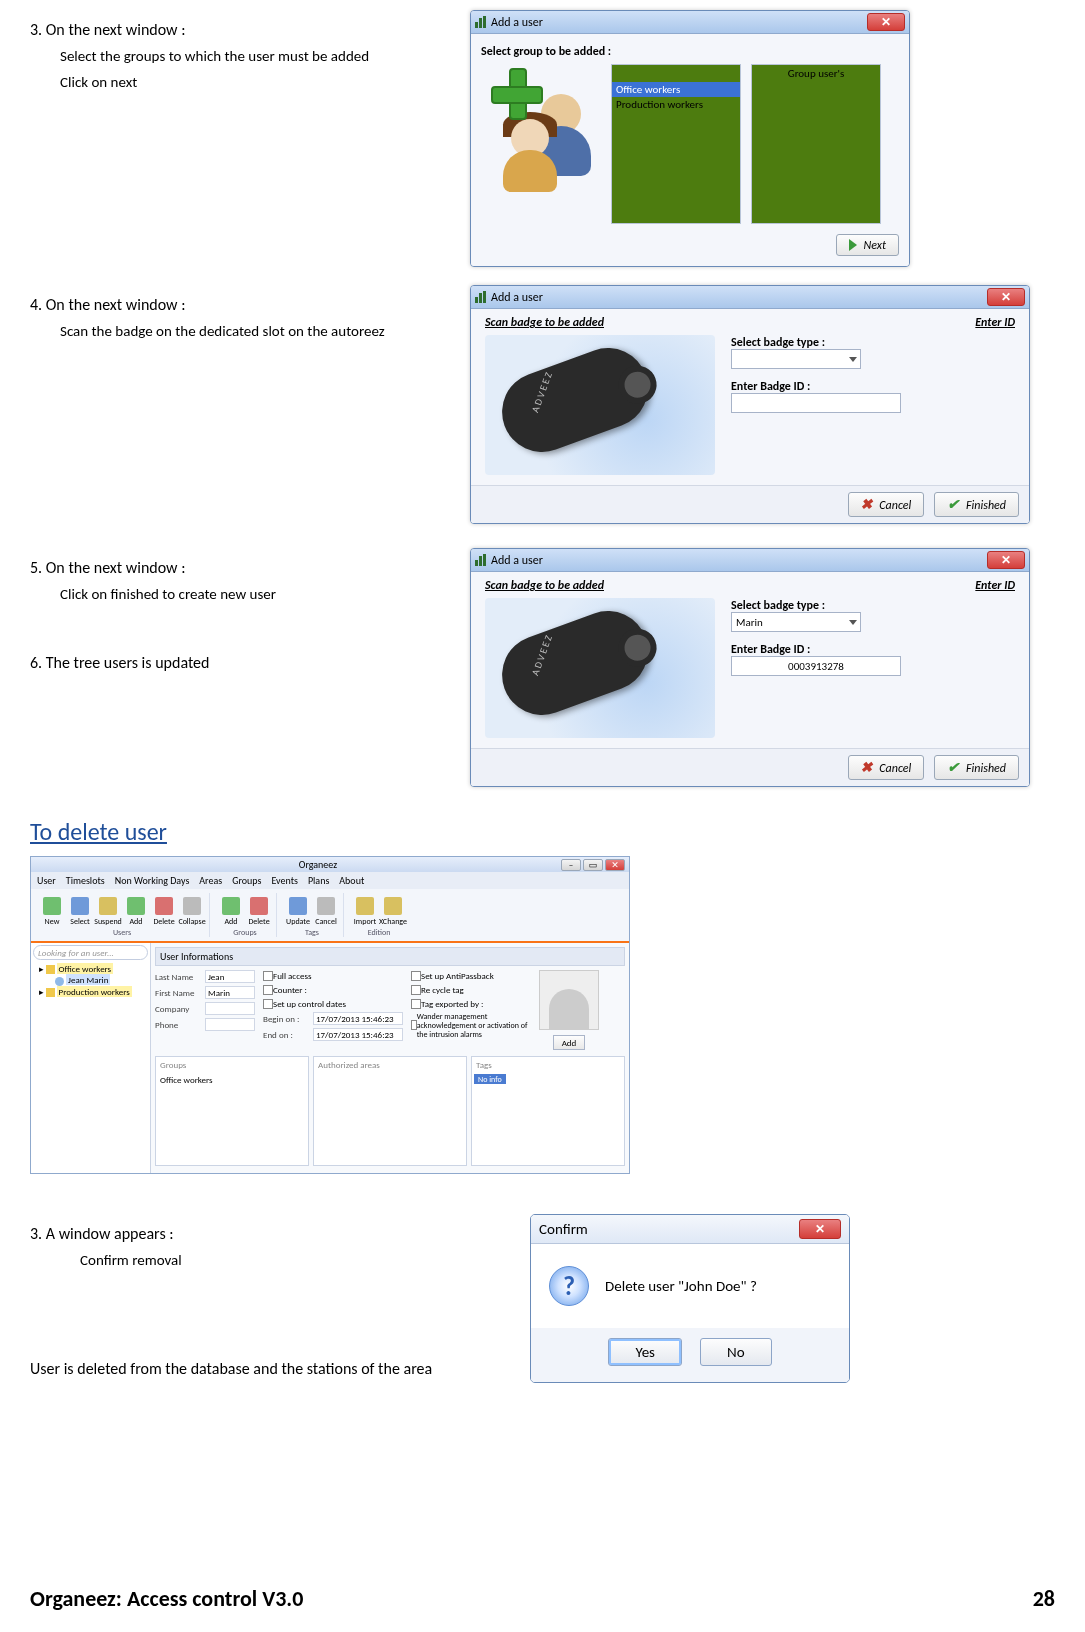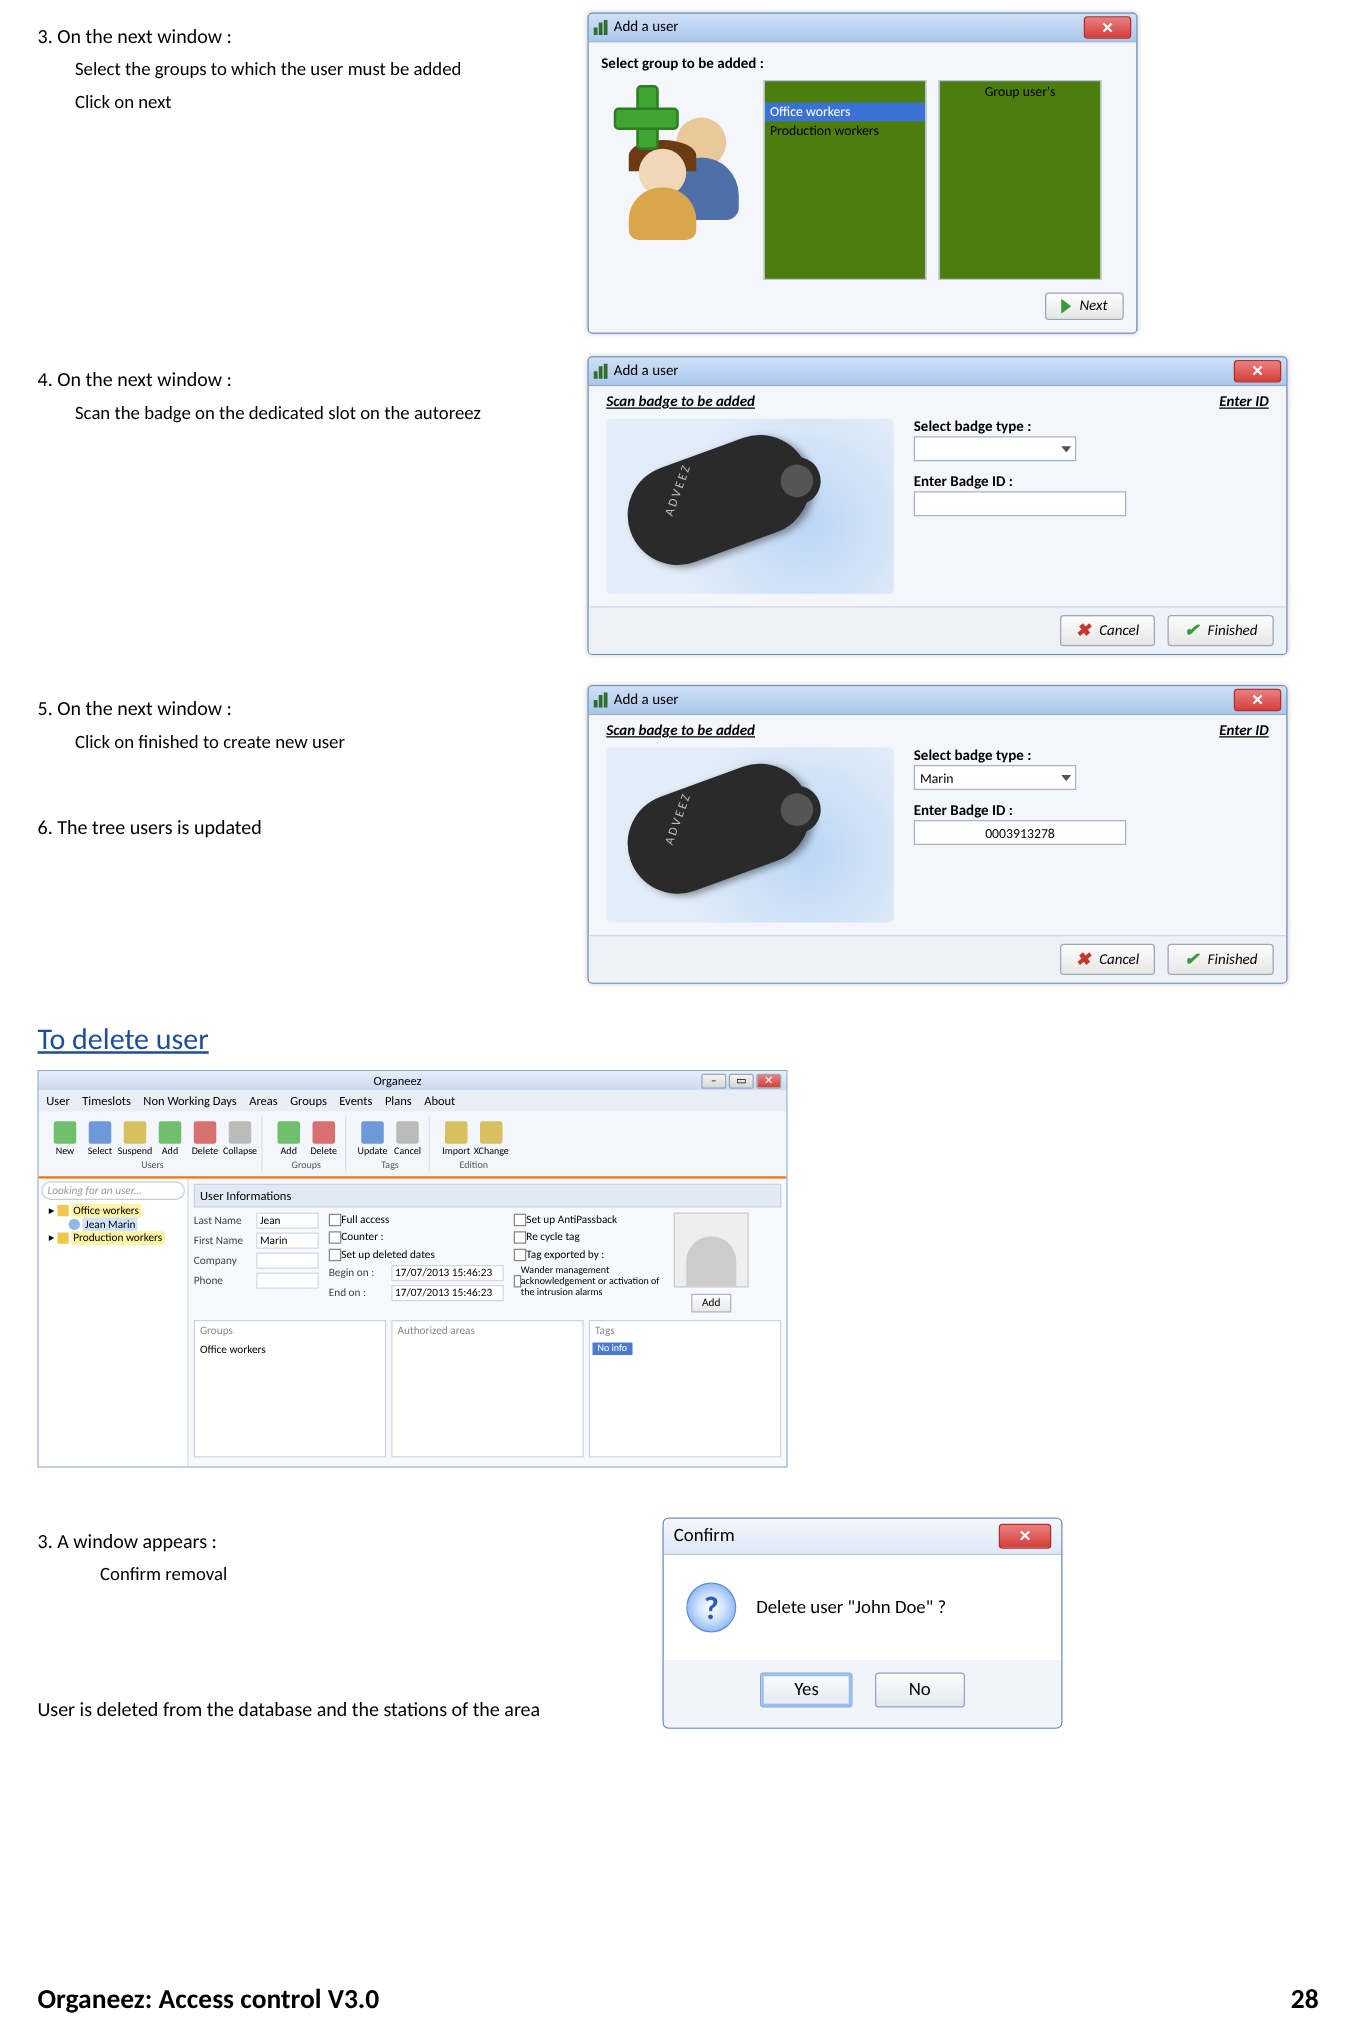--- a/index.html
+++ b/index.html
@@ -524,21 +524,21 @@
                 <div class="kv">
                     <span class="chk"></span>
                     <span>Full access</span>
                   </div>
                 <div class="kv">
                     <span class="chk"></span>
                     <span>Counter :</span>
                   </div>
                 <div class="kv">
                     <span class="chk"></span>
-                    <span>Set up deleted dates</span>
+                    <span>Set up control dates</span>
                   </div>
                 <div class="kv">
                     <span class="klbl">Begin on :</span>
                     <span class="kval" style="min-width:90px;">17/07/2013 15:46:23</span>
                   </div>
                 <div class="kv">
                     <span class="klbl">End on :</span>
                     <span class="kval" style="min-width:90px;">17/07/2013 15:46:23</span>
                   </div>
               </div>

